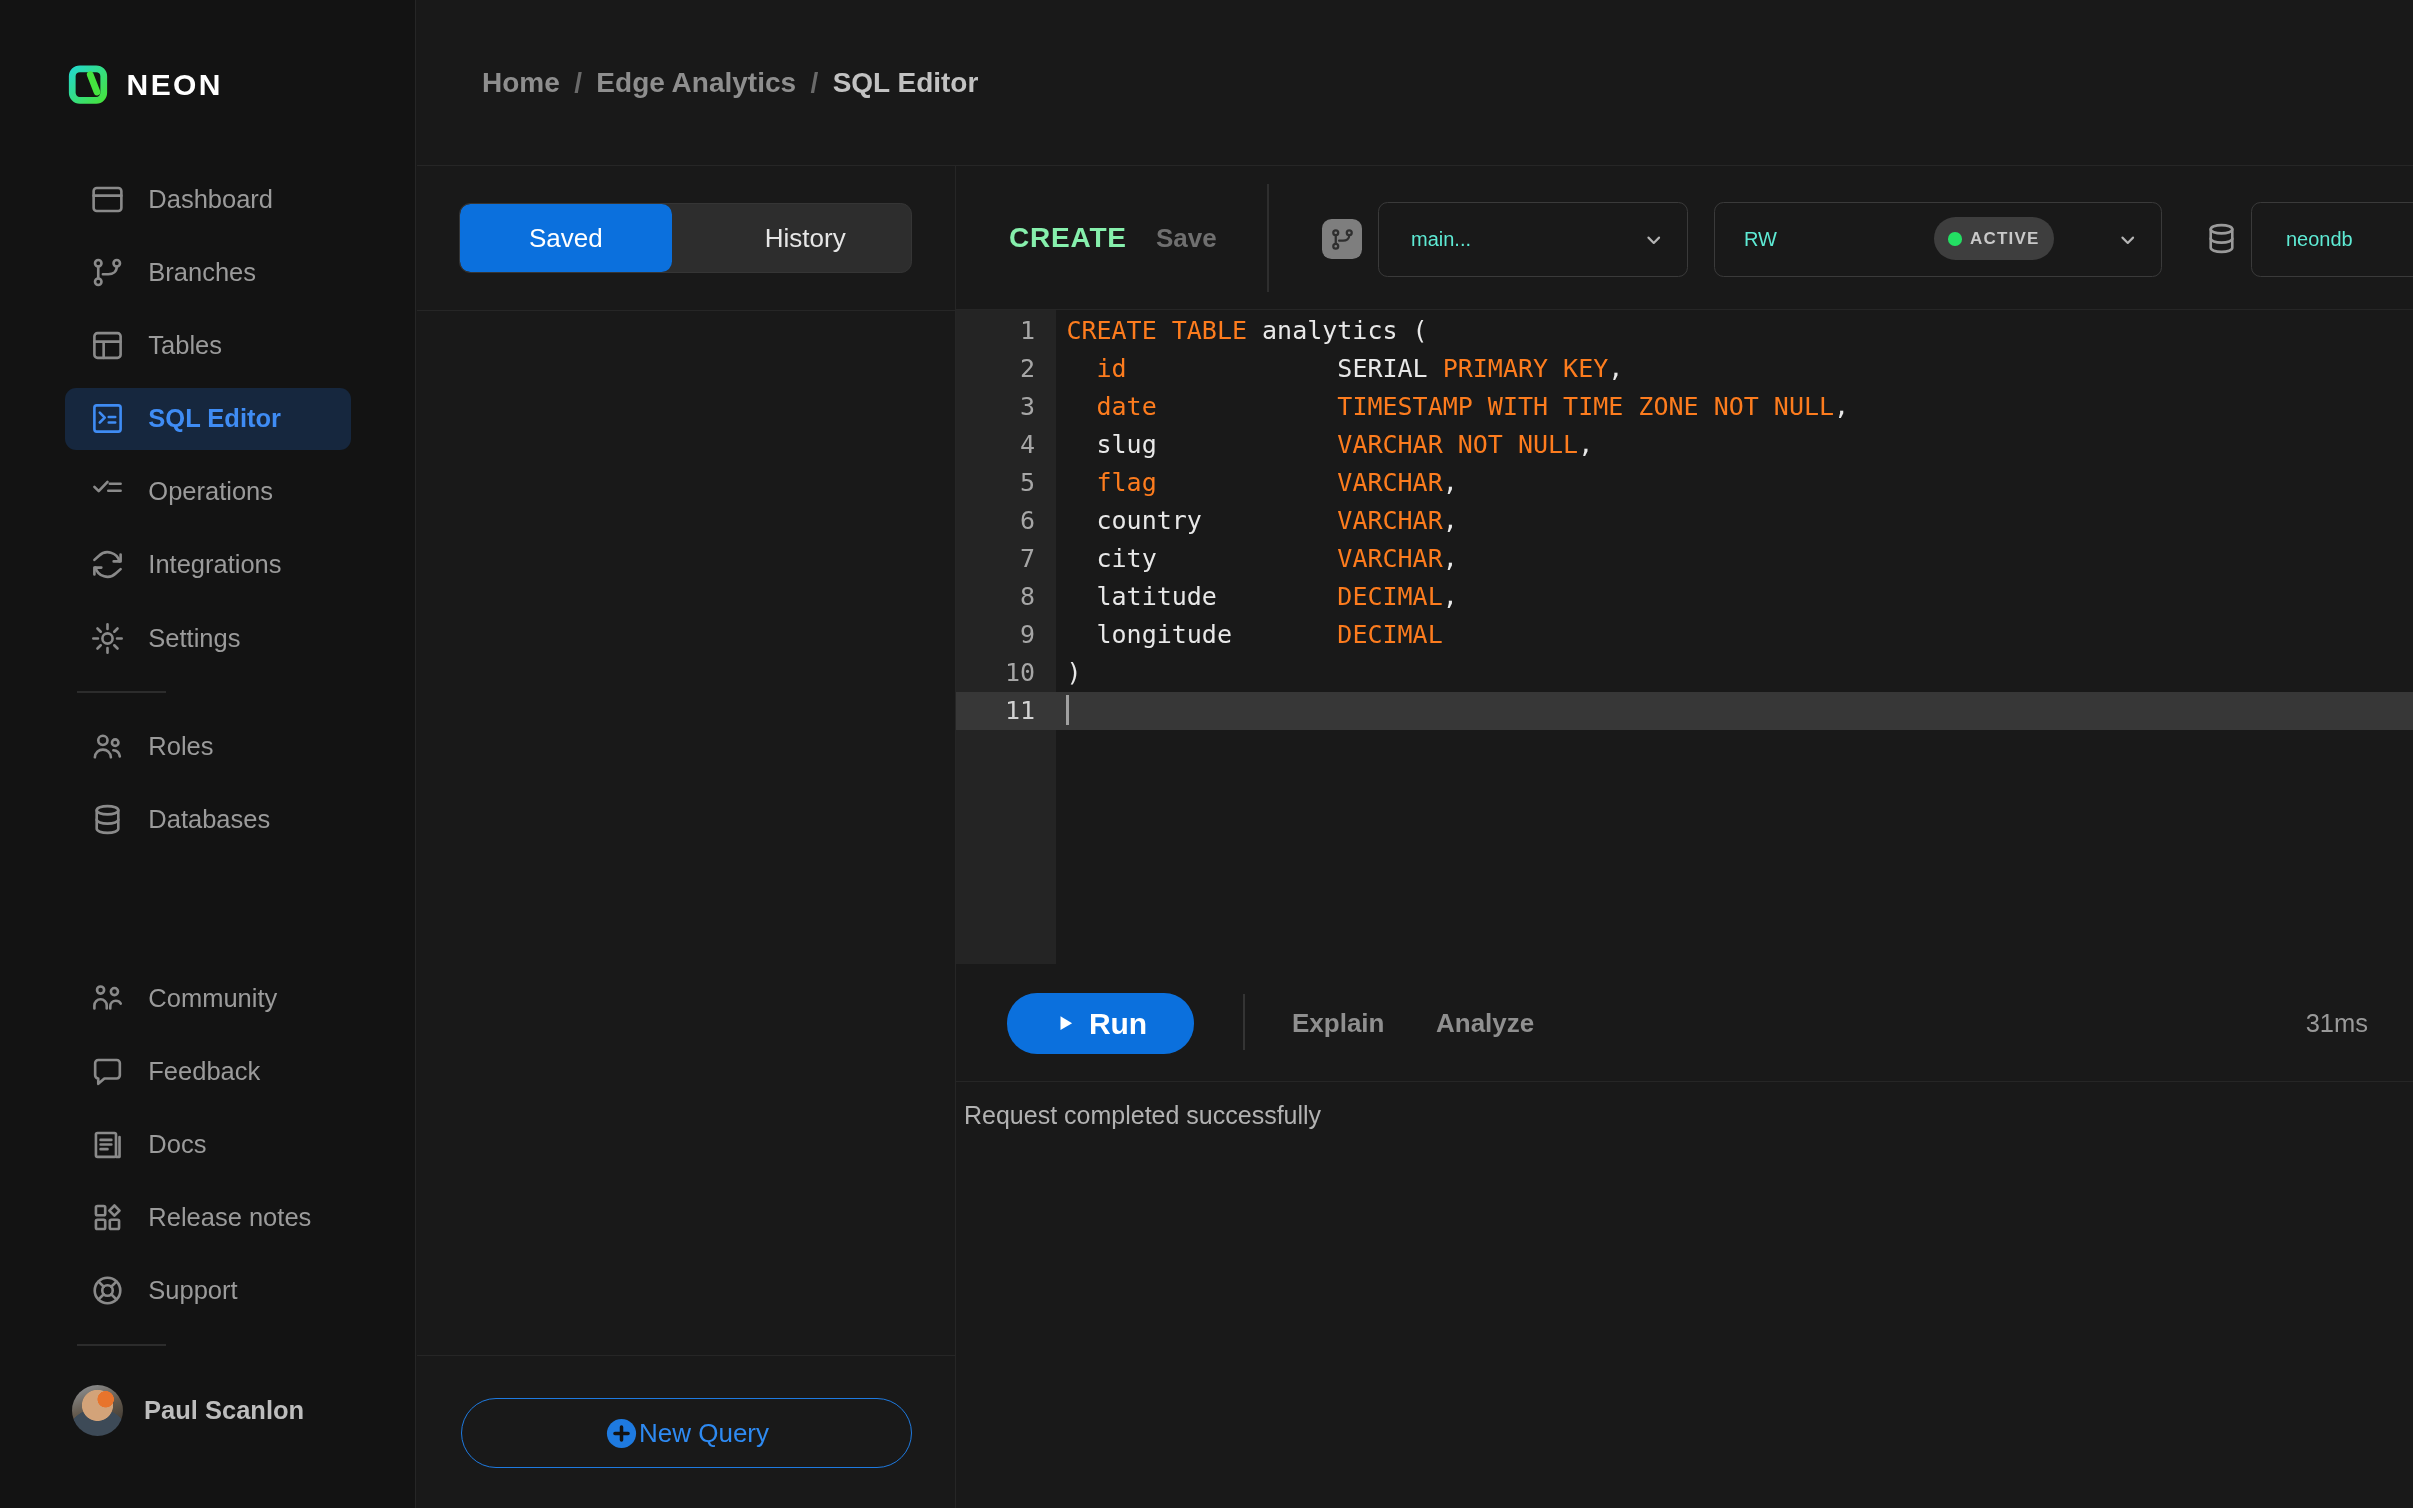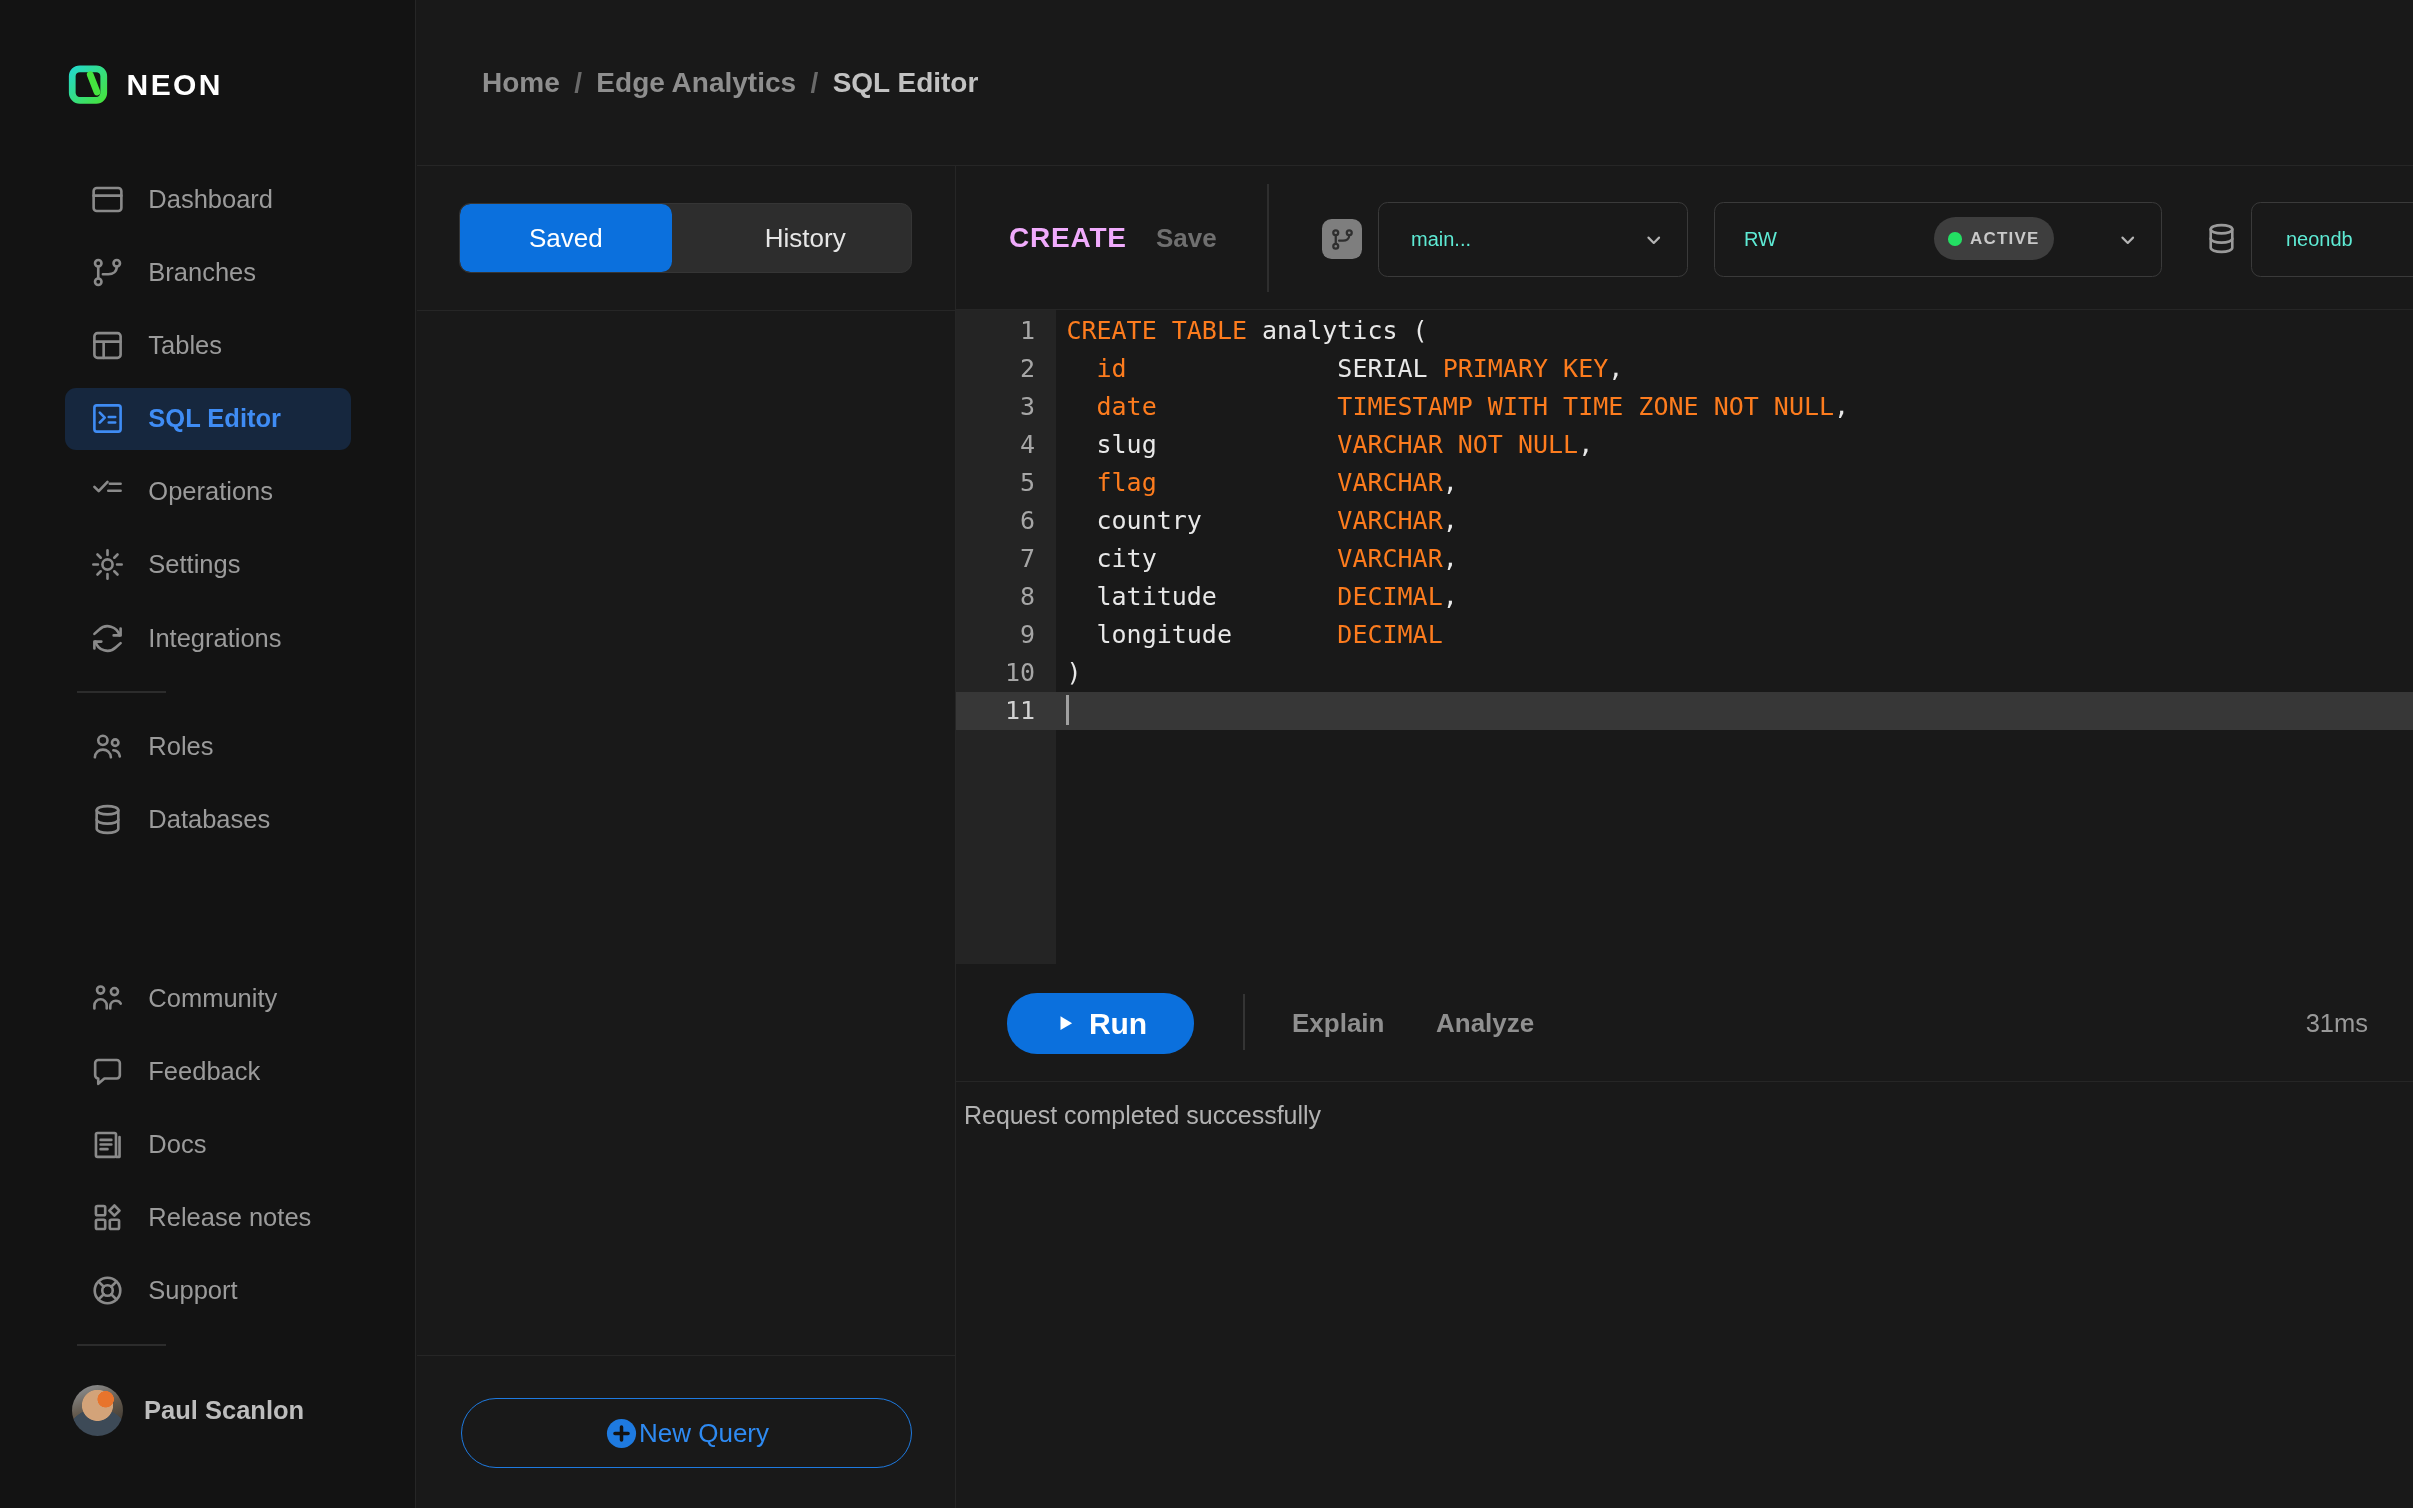--- a/index.html
+++ b/index.html
@@ -51,21 +51,21 @@
                 border-top:1.6px solid var(--border);}
   .new-query{position:absolute;left:44px;top:42px;width:451px;height:70px;border-radius:35px;
              border:1.6px solid #1e7ae0;background:transparent;color:#2e8af2;font-size:26px;font-weight:400;
              font-family:inherit;display:flex;align-items:center;justify-content:center;gap:0;cursor:pointer;}
   .new-query svg{width:35px;height:35px;}
   
   #editor{position:absolute;left:955px;top:166px;width:1458px;height:1342px;box-sizing:border-box;
           border-left:1.6px solid var(--border);}
   .ed-toolbar{position:relative;height:144px;border-bottom:1.6px solid var(--border);box-sizing:border-box;}
   .ed-title{position:absolute;left:53px;top:50%;transform:translateY(-50%);
-            font-size:28px;font-weight:700;letter-spacing:0.8px;color:#f0abfc;}
+            font-size:28px;font-weight:700;letter-spacing:0.8px;color:#86efac;}
   .ed-save{position:absolute;left:200px;top:50%;transform:translateY(-50%);
            font-size:26px;font-weight:600;color:#6f6f6f;cursor:pointer;}
   .vdiv{position:absolute;left:311px;top:18.4px;height:108px;width:1.6px;background:#2e2e2e;}
   .branch-chip{position:absolute;left:366px;top:53px;width:40px;height:40px;border-radius:9.6px;
                background:#7e7e7e;display:flex;align-items:center;justify-content:center;cursor:pointer;}
   .branch-chip svg{width:27px;height:27px;color:#2e2e2e;}
   .dd{position:absolute;top:36px;height:75px;border:1.6px solid #3a3a3a;border-radius:9.6px;
       box-sizing:border-box;display:flex;align-items:center;cursor:pointer;background:transparent;}
   .dd .dd-label{font-size:20px;color:#5eead4;}
   .dd .chev{position:absolute;right:21px;width:25.5px;height:25.5px;color:#b5b5b5;}
@@ -168,36 +168,36 @@
             <svg viewBox="0 0 24 24" fill="none" stroke="currentColor" stroke-width="1.7" stroke-linecap="round" stroke-linejoin="round">
               <path d="M3.5 9l2.8 2.8L12 5.8"></path>
               <path d="M13.5 7h7M12.5 11.5h8"></path>
             </svg>
           </span>
           <span class="lbl">Operations</span>
         </div>
         <div class="sb-item">
           <span class="icn">
             <svg viewBox="0 0 24 24" fill="none" stroke="currentColor" stroke-width="1.7" stroke-linecap="round" stroke-linejoin="round">
-              <circle cx="12" cy="12" r="3.3"></circle>
-              <path d="M12 2.8v3M12 18.2v3M2.8 12h3M18.2 12h3M5.5 5.5l2.1 2.1M16.4 16.4l2.1 2.1M18.5 5.5l-2.1 2.1M7.6 16.4l-2.1 2.1"></path>
-            </svg>
-          </span>
-          <span class="lbl">Settings</span>
-        </div>
-        <div class="sb-item">
-          <span class="icn">
-            <svg viewBox="0 0 24 24" fill="none" stroke="currentColor" stroke-width="1.7" stroke-linecap="round" stroke-linejoin="round">
               <path d="M20.5 5.5V10h-4.5"></path>
               <path d="M3.5 18.5V14H8"></path>
               <path d="M19.8 10a8 8 0 0 0-13.3-3.7L3.5 9"></path>
               <path d="M4.2 14a8 8 0 0 0 13.3 3.7l3-2.7"></path>
             </svg>
           </span>
           <span class="lbl">Integrations</span>
+        </div>
+        <div class="sb-item">
+          <span class="icn">
+            <svg viewBox="0 0 24 24" fill="none" stroke="currentColor" stroke-width="1.7" stroke-linecap="round" stroke-linejoin="round">
+              <circle cx="12" cy="12" r="3.3"></circle>
+              <path d="M12 2.8v3M12 18.2v3M2.8 12h3M18.2 12h3M5.5 5.5l2.1 2.1M16.4 16.4l2.1 2.1M18.5 5.5l-2.1 2.1M7.6 16.4l-2.1 2.1"></path>
+            </svg>
+          </span>
+          <span class="lbl">Settings</span>
         </div>
       </nav>
     <div class="sb-divider" id="sb-div-1"></div>
     <nav class="sbnav" id="nav-secondary">
         <div class="sb-item">
           <span class="icn">
             <svg viewBox="0 0 24 24" fill="none" stroke="currentColor" stroke-width="1.7" stroke-linecap="round" stroke-linejoin="round">
               <circle cx="9" cy="8" r="3"></circle>
               <path d="M3.8 19c.3-3 2.4-5 5.2-5s4.9 2 5.2 5"></path>
               <circle cx="17" cy="9.5" r="2.1"></circle>

